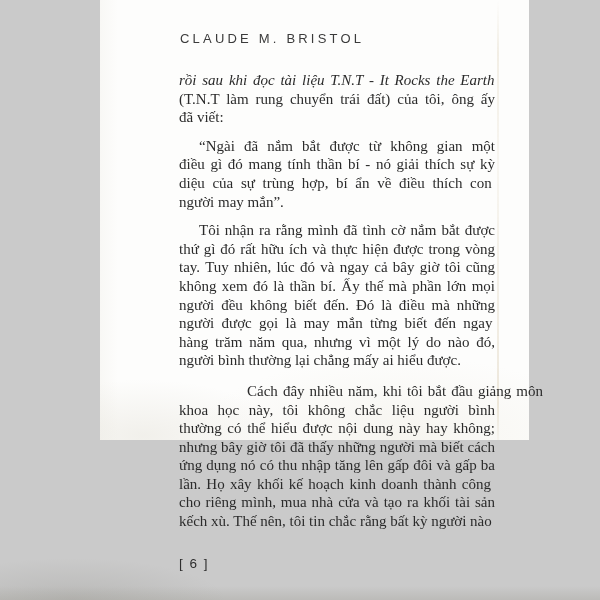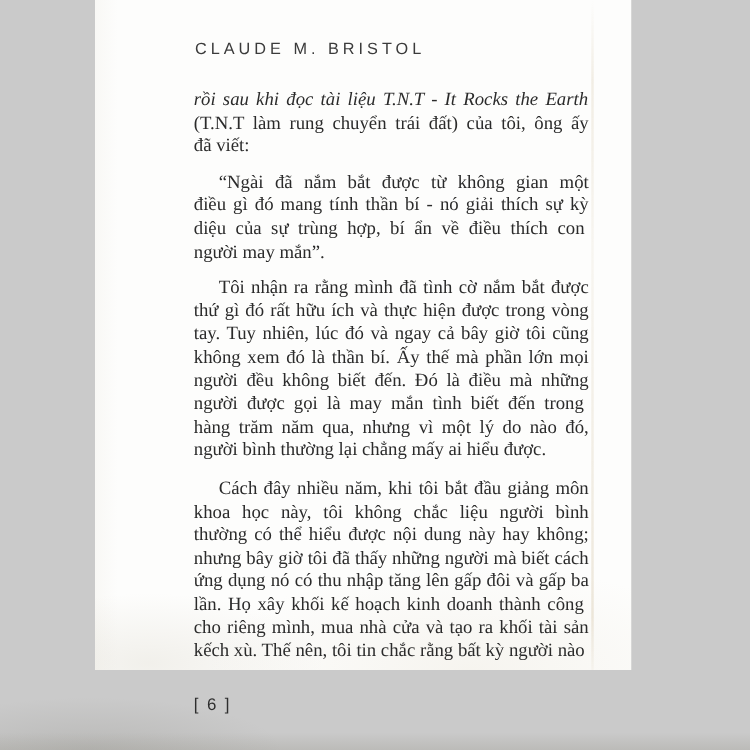--- a/index.html
+++ b/index.html
@@ -13,22 +13,22 @@
   }
   .backdrop {
     position: absolute; inset: 0;
     background:
       linear-gradient(to top, rgba(150,148,138,0.28), rgba(150,148,138,0.0) 14px),
       radial-gradient(220px 60px at 12% 100%, rgba(120,118,110,0.20), rgba(120,118,110,0) 70%),
       #cacaca;
   }
   .page {
     position: absolute;
-    left: 76px; top: 0;
-    width: 429px; height: 536px;
+    left: 100px; top: 0;
+    width: 429px; height: 440px;
     background:
       radial-gradient(300px 120px at 70% 100%, rgba(225,218,200,0.25), rgba(225,218,200,0) 70%),
       radial-gradient(200px 80px at 10% 99%, rgba(210,205,190,0.28), rgba(210,205,190,0) 70%),
       linear-gradient(to right, rgba(235,232,224,0.25), rgba(255,255,255,0) 18px),
       #fdfdfc;
   }
   .crease {
     position: absolute;
     left: 397px; top: 0;
     width: 2px; height: 100%;
@@ -106,27 +106,27 @@
         <div class="line"><span style="word-spacing: 3.875px;">diệu của sự trùng hợp, bí ẩn về điều thích con</span></div>
         <div class="line last"><span>người may mắn”.</span></div>
       </div>
 
       <div class="para gap-lg">
         <div class="line indent"><span style="word-spacing: 1.29062px;">Tôi nhận ra rằng mình đã tình cờ nắm bắt được</span></div>
         <div class="line"><span style="word-spacing: 1.15341px;">thứ gì đó rất hữu ích và thực hiện được trong vòng</span></div>
         <div class="line"><span style="word-spacing: 1.54545px;">tay. Tuy nhiên, lúc đó và ngay cả bây giờ tôi cũng</span></div>
         <div class="line"><span style="word-spacing: 1.57102px;">không xem đó là thần bí. Ấy thế mà phần lớn mọi</span></div>
         <div class="line"><span style="word-spacing: 3.1684px; text-align: center;">người đều không biết đến. Đó là điều mà những</span></div>
-        <div class="line"><span style="word-spacing: 3.56076px;">người được gọi là may mắn tình biết đến trong</span></div>
+        <div class="line"><span style="word-spacing: 3.56076px;">người được gọi là may mắn từng biết đến ngay</span></div>
         <div class="line"><span style="word-spacing: 3.04062px;">hàng trăm năm qua, nhưng vì một lý do nào đó,</span></div>
         <div class="line last"><span>người bình thường lại chẳng mấy ai hiểu được.</span></div>
       </div>
 
       <div class="para">
-        <div class="line indent"><span style="word-spacing: 1.32118px;">Cách đây nhiều năm, khi tôi bắt đầu giảng môn</span></div>
+        <div class="line indent"><span style="word-spacing: 1.32118px; margin-left: 48px;">Cách đây nhiều năm, khi tôi bắt đầu giảng môn</span></div>
         <div class="line"><span style="word-spacing: 5.69336px;">khoa học này, tôi không chắc liệu người bình</span></div>
         <div class="line"><span style="word-spacing: 1.86979px;">thường có thể hiểu được nội dung này hay không;</span></div>
         <div class="line"><span style="word-spacing: 0.164062px;">nhưng bây giờ tôi đã thấy những người mà biết cách</span></div>
         <div class="line"><span style="word-spacing: 0.453125px;">ứng dụng nó có thu nhập tăng lên gấp đôi và gấp ba</span></div>
         <div class="line"><span style="word-spacing: 1.52951px;">lần. Họ xây khối kế hoạch kinh doanh thành công</span></div>
         <div class="line"><span style="word-spacing: 1.17756px;">cho riêng mình, mua nhà cửa và tạo ra khối tài sản</span></div>
         <div class="line last"><span>kếch xù. Thế nên, tôi tin chắc rằng bất kỳ người nào</span></div>
       </div>
 
     </div>

